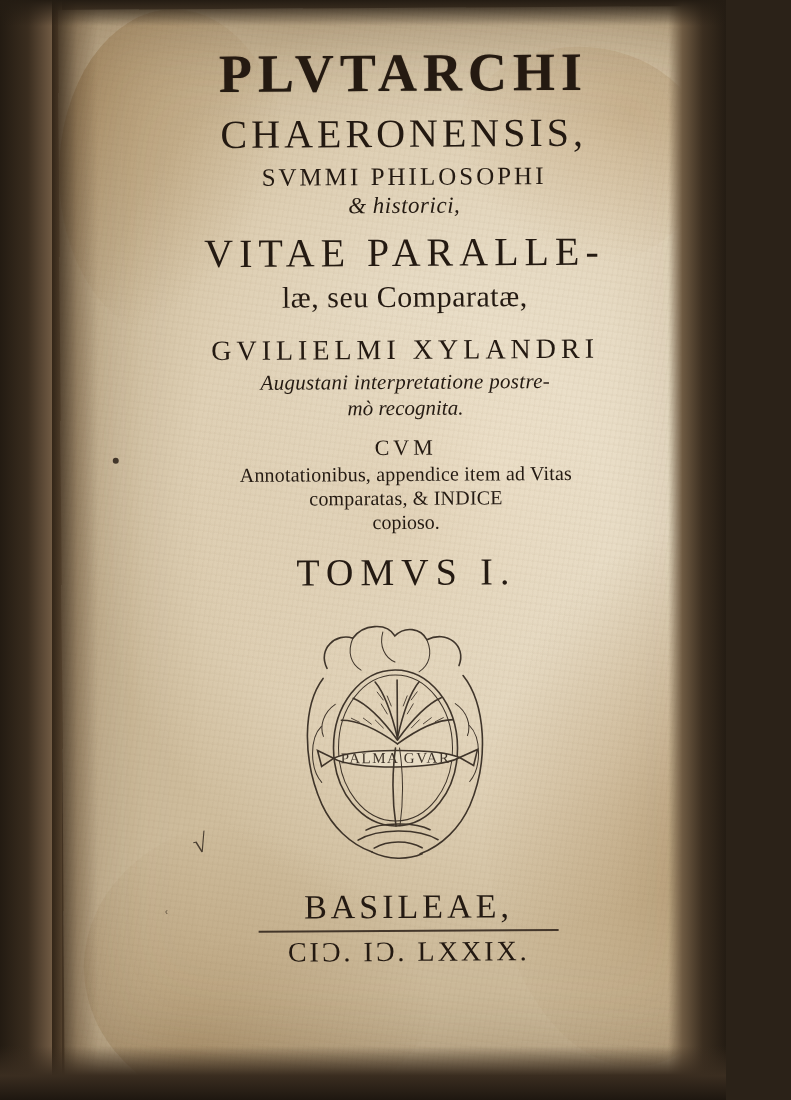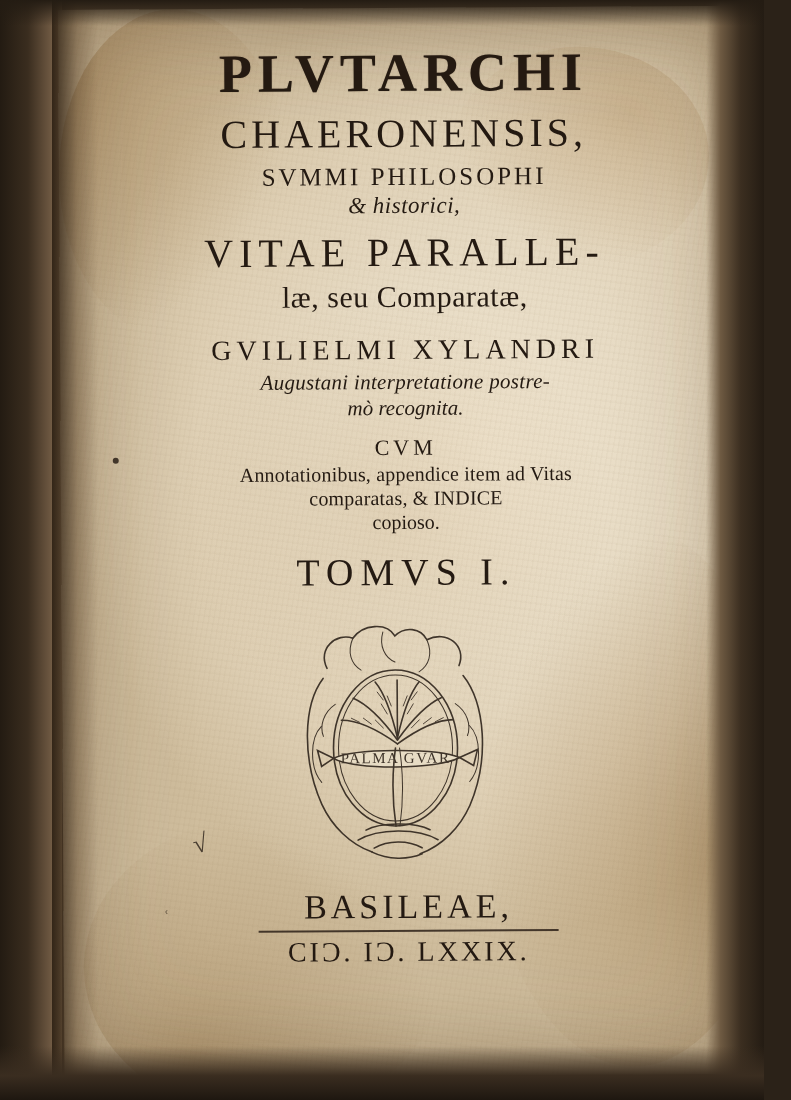--- a/index.html
+++ b/index.html
@@ -7,21 +7,20 @@
     padding: 0;
     background: #2b2218;
   }
   #page {
     position: relative;
     width: 726px;
     height: 1100px;
     overflow: hidden;
     background: #5d4a35;
     font-family: "Liberation Serif", serif;
-    padding-left: 38px;
   }
   
   .gutter {
     position: absolute;
     left: 0; top: 0;
     width: 62px; height: 100%;
     background: linear-gradient(90deg,#231b12 0%, #3a2d1f 45%, #6b5640 80%, #8d7355 100%);
   }
   .gutter-shadow {
     position: absolute;

